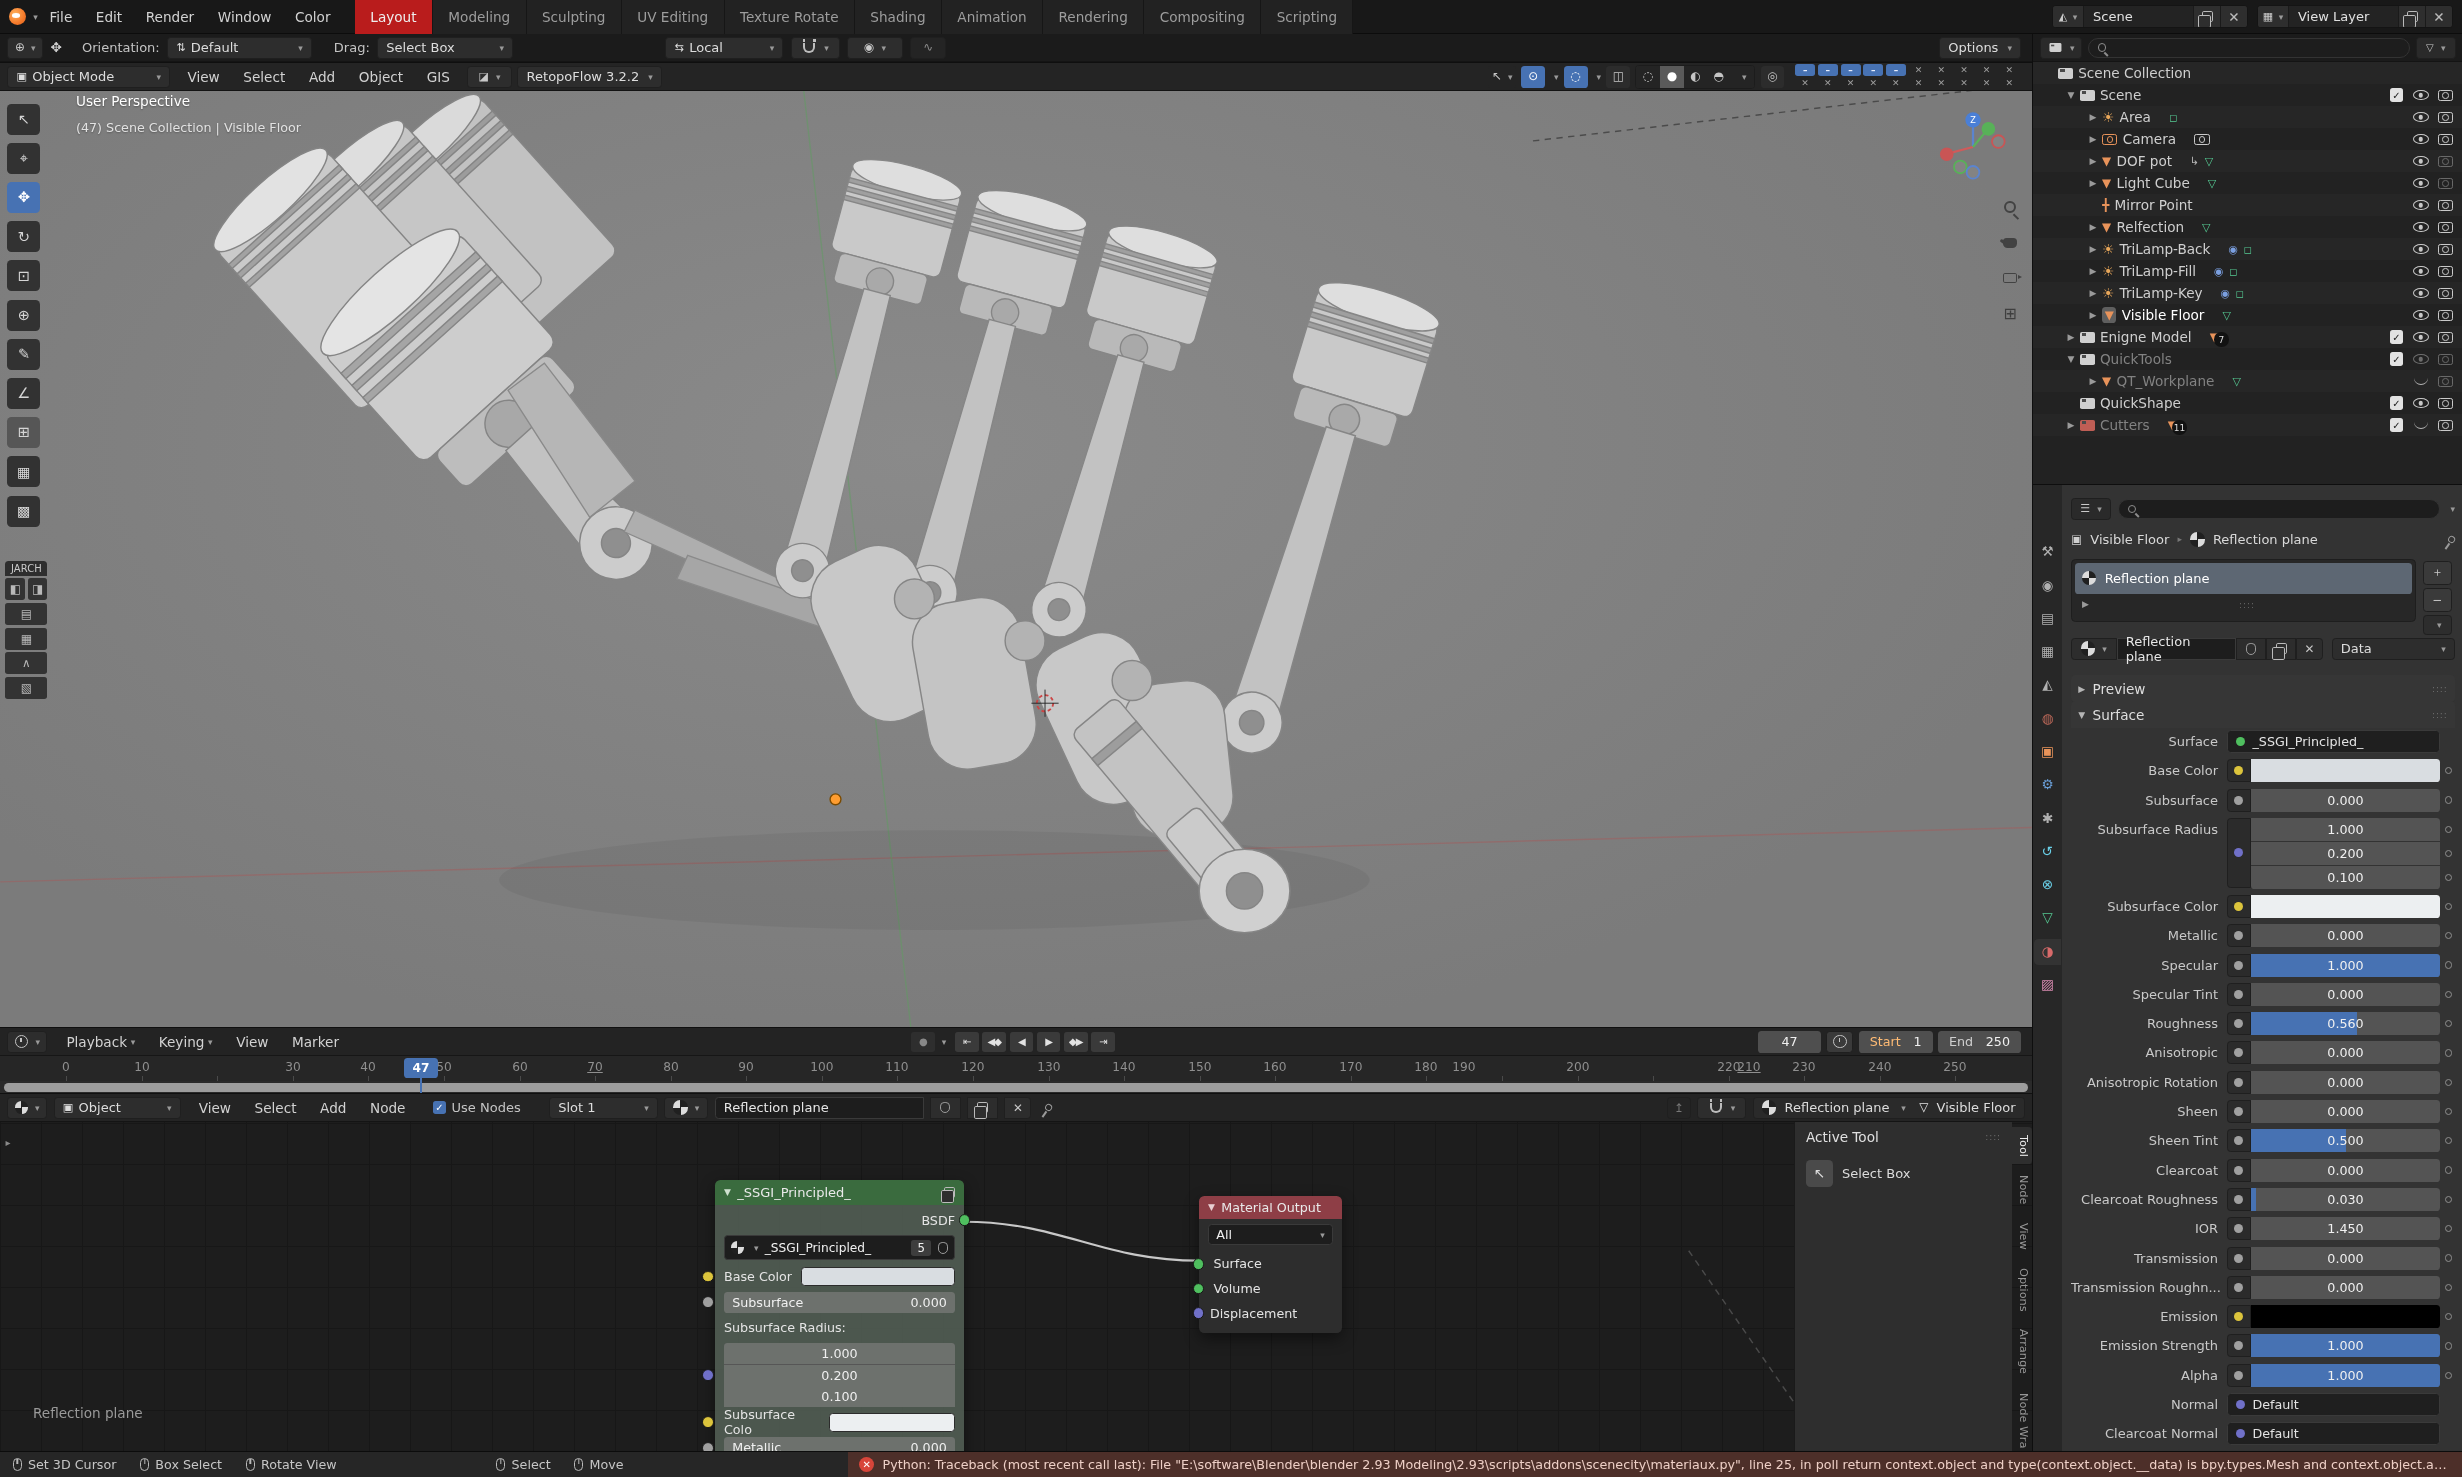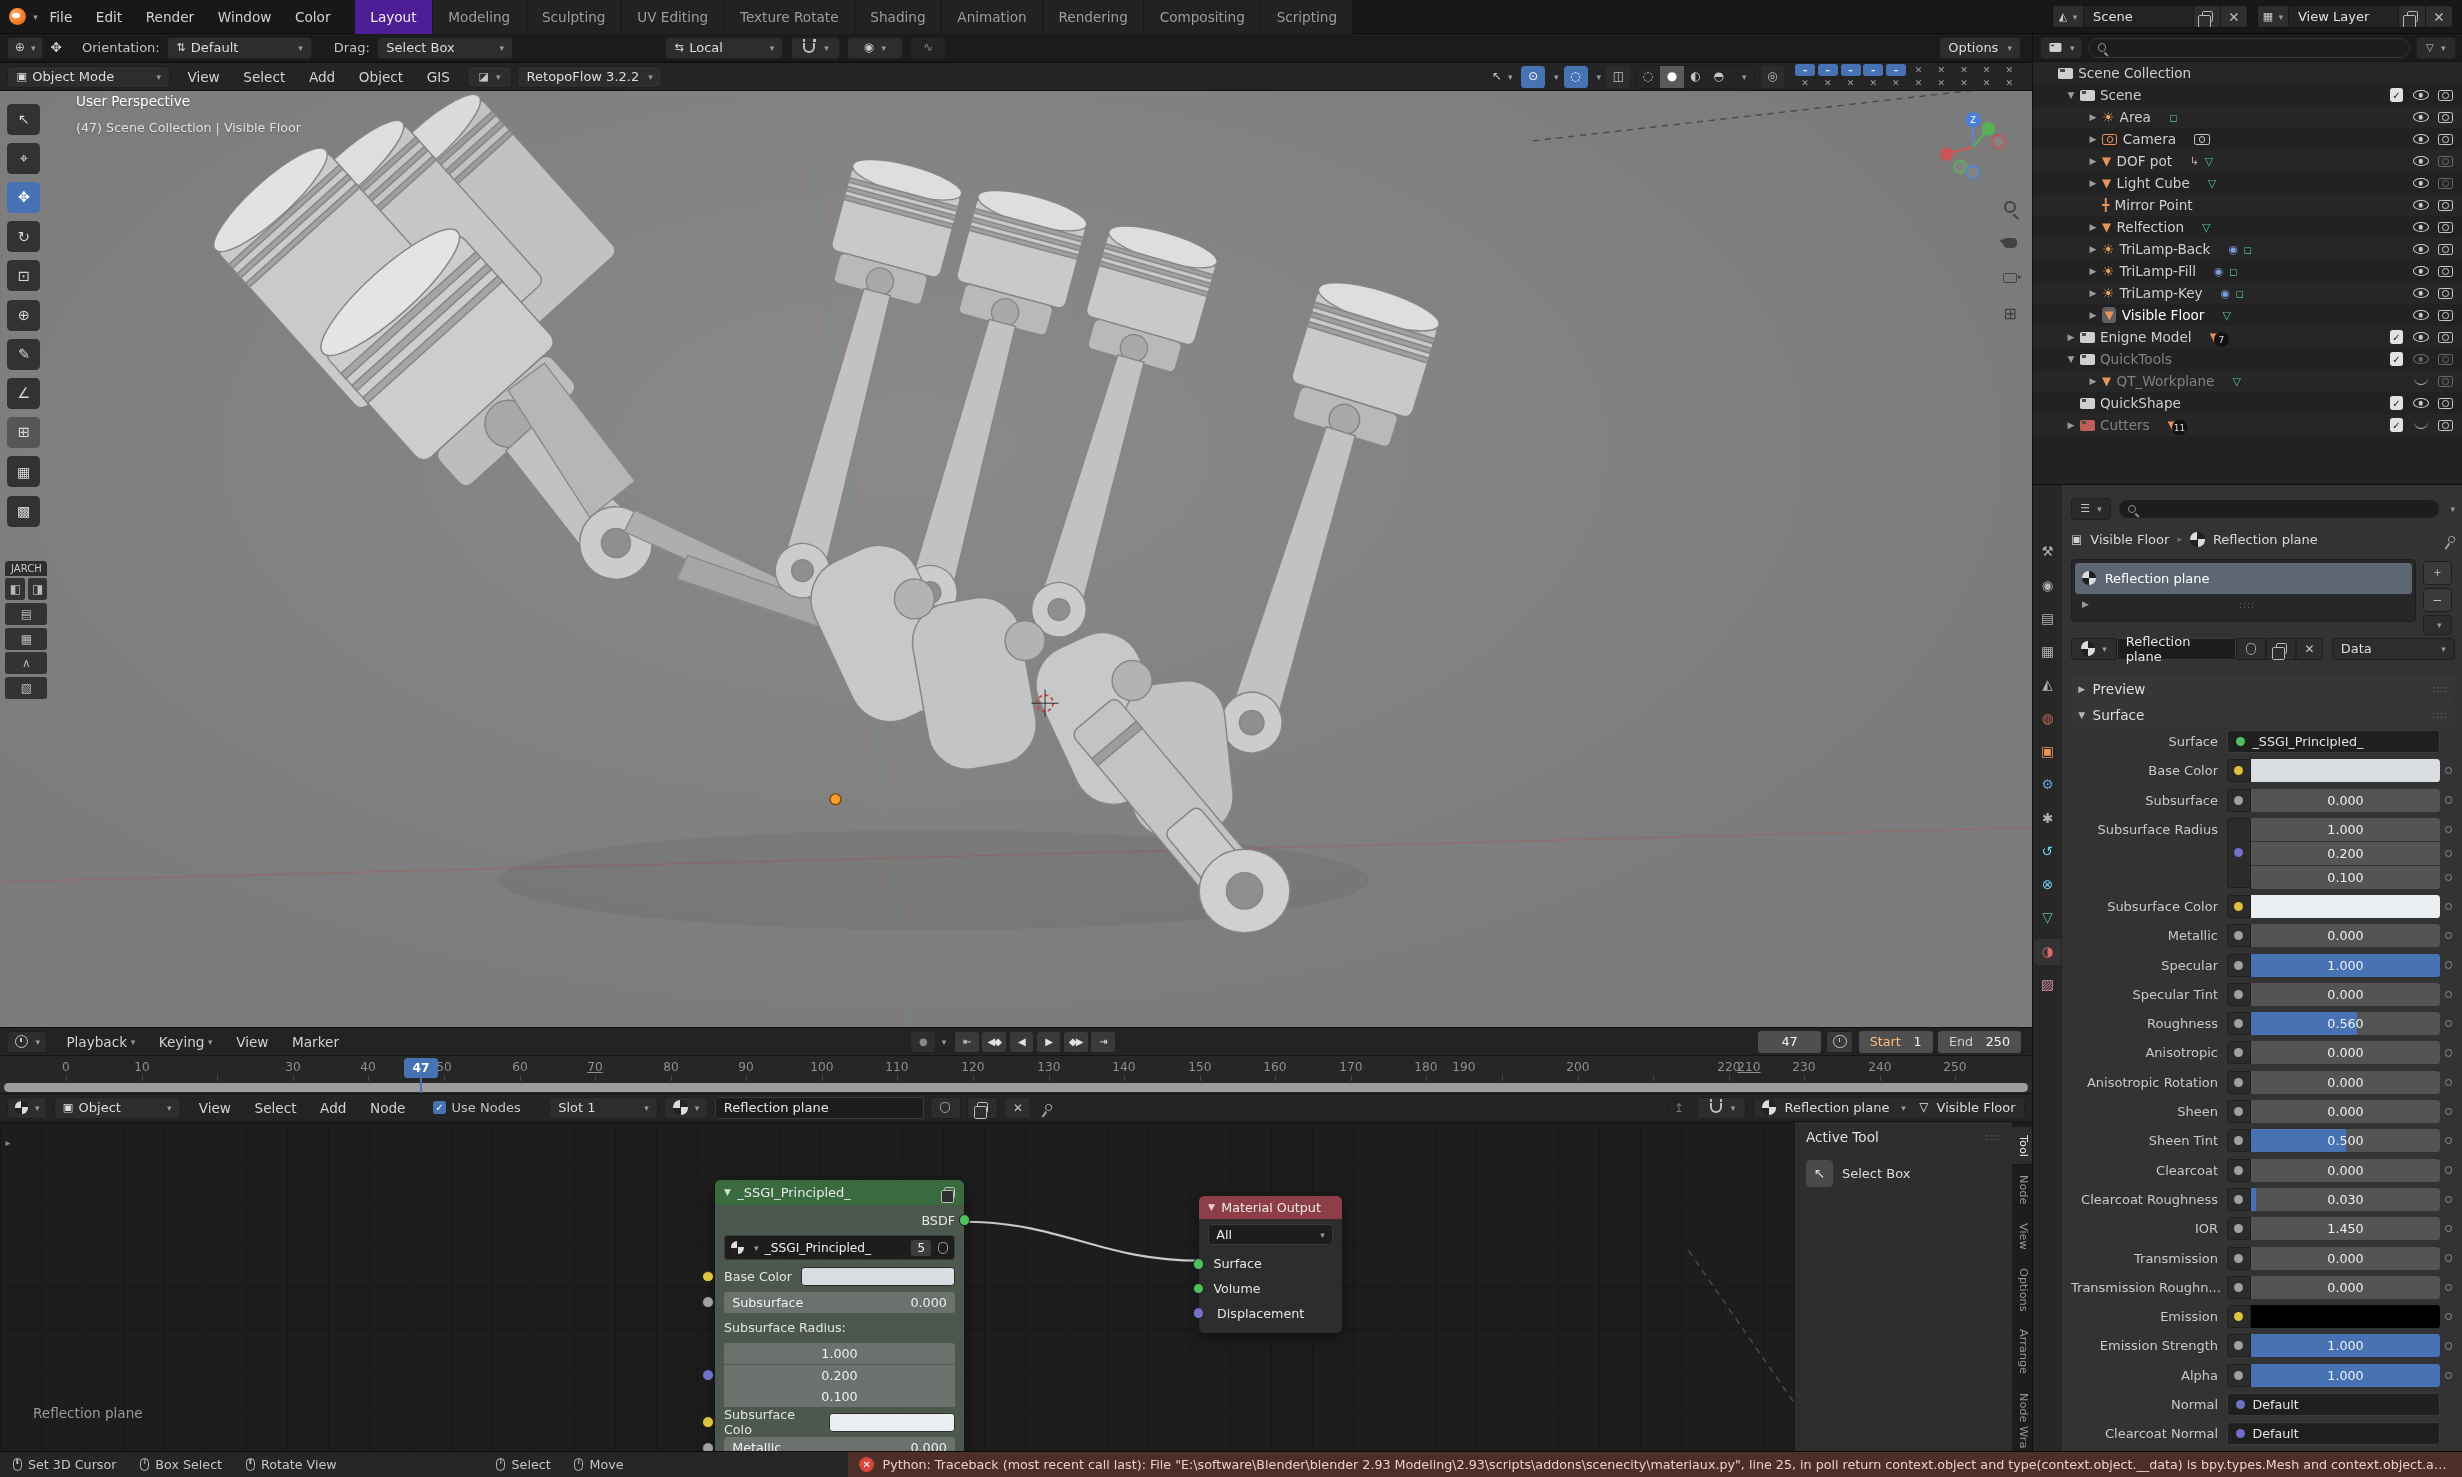--- a/index.html
+++ b/index.html
@@ -12,21 +12,21 @@
   .carr{font-size:9px;color:#9a9a9a;margin-left:3.6px}
   .menu{padding:0 11.8px;color:#d2d2d2;font-size:13.6px;white-space:nowrap}
   .dd{display:inline-flex;align-items:center;gap:5.4px;background:#2d2d2d;border:0.9px solid #1f1f1f;border-radius:3.6px;height:22px;padding:0 8.2px;color:#ddd;font-size:13px;white-space:nowrap}
   .btn{display:inline-flex;align-items:center;justify-content:center;background:#2d2d2d;border:0.9px solid #1f1f1f;border-radius:3.6px;height:22px;min-width:23.6px;color:#c9c9c9;font-size:11.8px}
   .glyph{line-height:1}
   
   #topbar{left:0;top:0;width:2462px;height:34px;background:#181818;display:flex;align-items:center;border-bottom:0.9px solid #0c0c0c}
   .blogo{width:17px;height:17px;border-radius:50%;background:radial-gradient(circle at 35% 35%,#ffb25e,#f5792a 60%,#d8601a);margin:0 3.6px 0 9px;position:relative}
   .blogo::after{content:"";position:absolute;left:2.7px;top:5.4px;width:8.2px;height:4.5px;border-radius:50%;background:#fff}
   .wtab{padding:0 15.4px;height:34px;display:flex;align-items:center;color:#9d9d9d;font-size:13.6px;background:#222;border-right:0.9px solid #161616;white-space:nowrap}
-  .wtab.active{background:#4c1d95;color:#efefef}
+  .wtab.active{background:#b91c1c;color:#efefef}
   .idsel{display:flex;align-items:center;background:#232323;border:0.9px solid #141414;border-radius:3.6px;height:23.6px;overflow:hidden}
   .idsel .icbtn{width:31px;height:100%;display:flex;align-items:center;justify-content:center;background:#2e2e2e;border-right:0.9px solid #1a1a1a;gap:1.8px}
   .idsel .name{padding:0 9px;color:#e0e0e0;font-size:13px;min-width:109px}
   .idsel .act{width:27px;height:100%;display:flex;align-items:center;justify-content:center;background:#2e2e2e;border-left:0.9px solid #1a1a1a;color:#bbb}
   .icopy{width:11px;height:11px;border:1.4px solid #bbb;border-radius:1.8px;position:relative}
   .icopy::before{content:"";position:absolute;left:-4.5px;top:2.7px;width:11px;height:11px;border:1.4px solid #bbb;border-radius:1.8px;background:#2e2e2e}
   
   #toolsettings{left:0;top:34px;width:2032px;height:28px;background:#1b1b1b;display:flex;align-items:center;gap:7.3px;padding:0 7.3px;border-bottom:0.9px solid #141414}
   .lbl{color:#c4c4c4;font-size:13px;white-space:nowrap}
   .magnet{width:11.8px;height:10px;border:2.3px solid #bdbdbd;border-top:none;border-radius:0 0 7.3px 7.3px;position:relative;margin:0 1.8px}
@@ -797,21 +797,21 @@
             <div class="nrow plain">
               <span class="sock left s-green" style="left: -15.4px;"></span>
               <span style="margin-left: 5.4px;">Surface</span>
             </div>
             <div class="nrow plain">
               <span class="sock left s-green" style="left: -15.4px;"></span>
               <span style="margin-left: 5.4px;">Volume</span>
             </div>
             <div class="nrow plain">
               <span class="sock left s-purple" style="left: -15.4px;"></span>
-              <span style="margin-left: 9px;">Displacement</span>
+              <span style="margin-left: 2px;">Displacement</span>
             </div>
           </div>
       </div>
     </div>
 
     <div id="npanel">
       <div class="row" style="justify-content:space-between">
         <span style="color:#e0e0e0;font-size:13.6px">Active Tool</span>
         <span class="grip">::::</span>
       </div>

